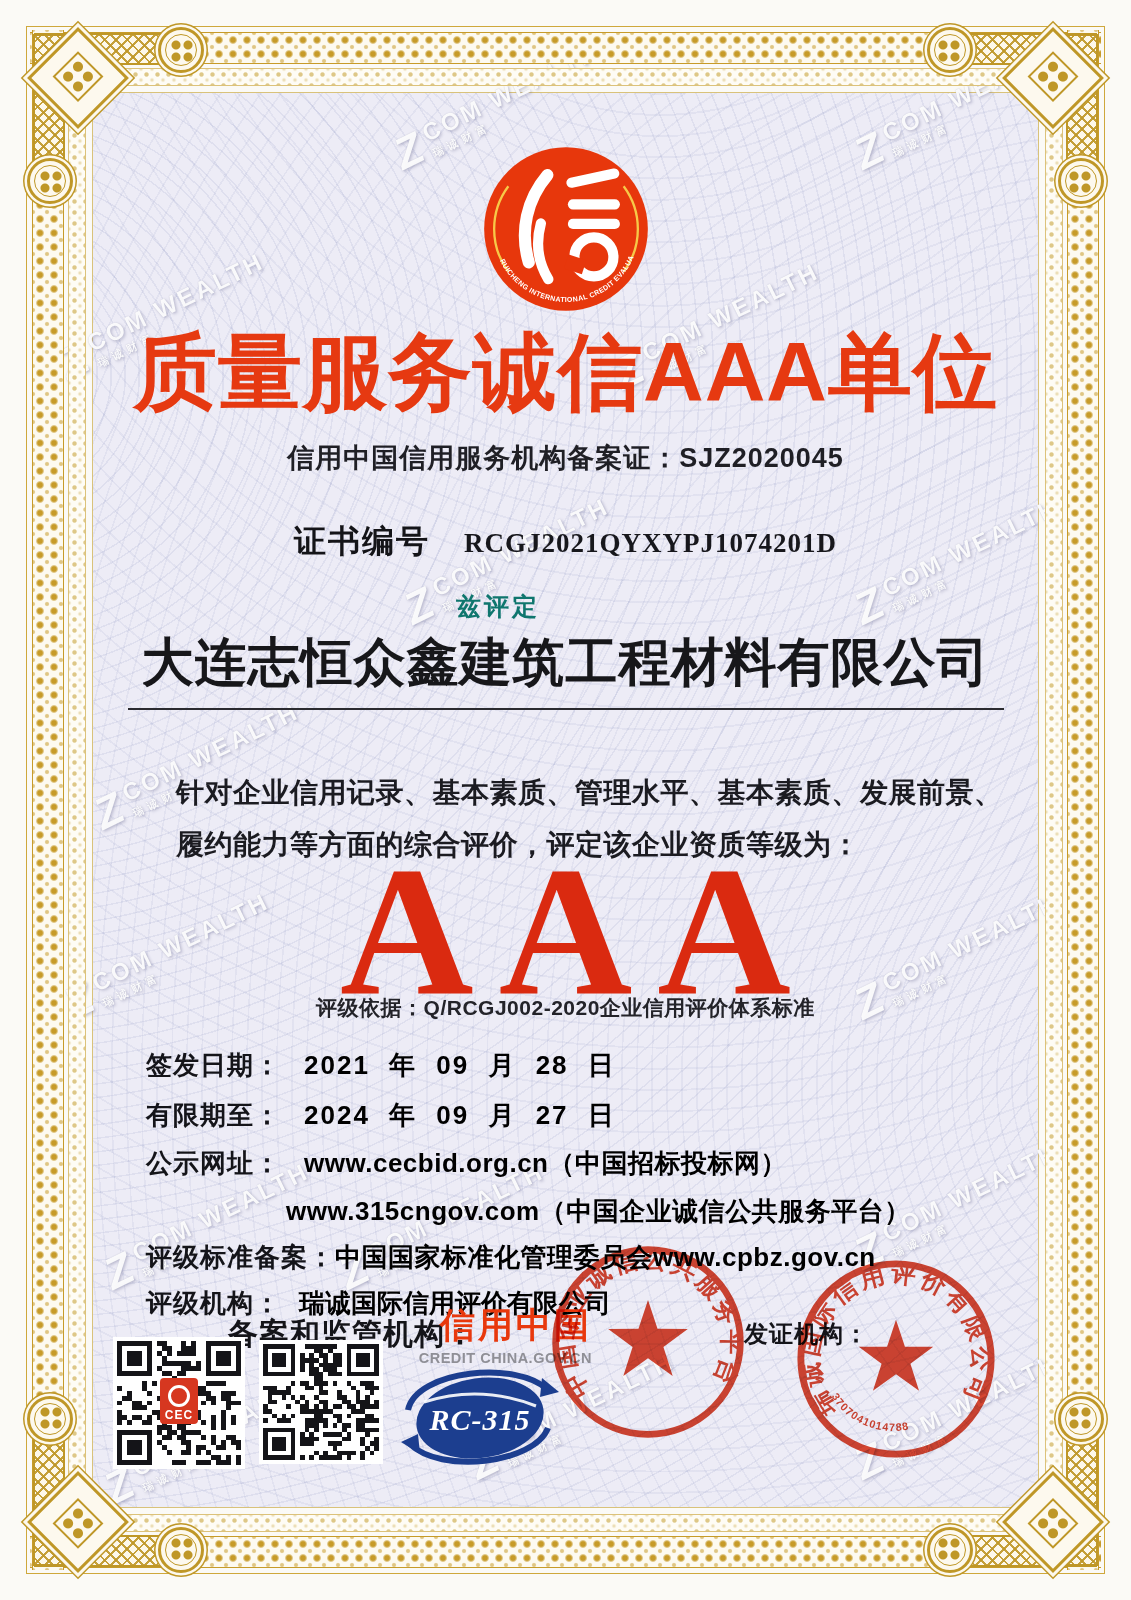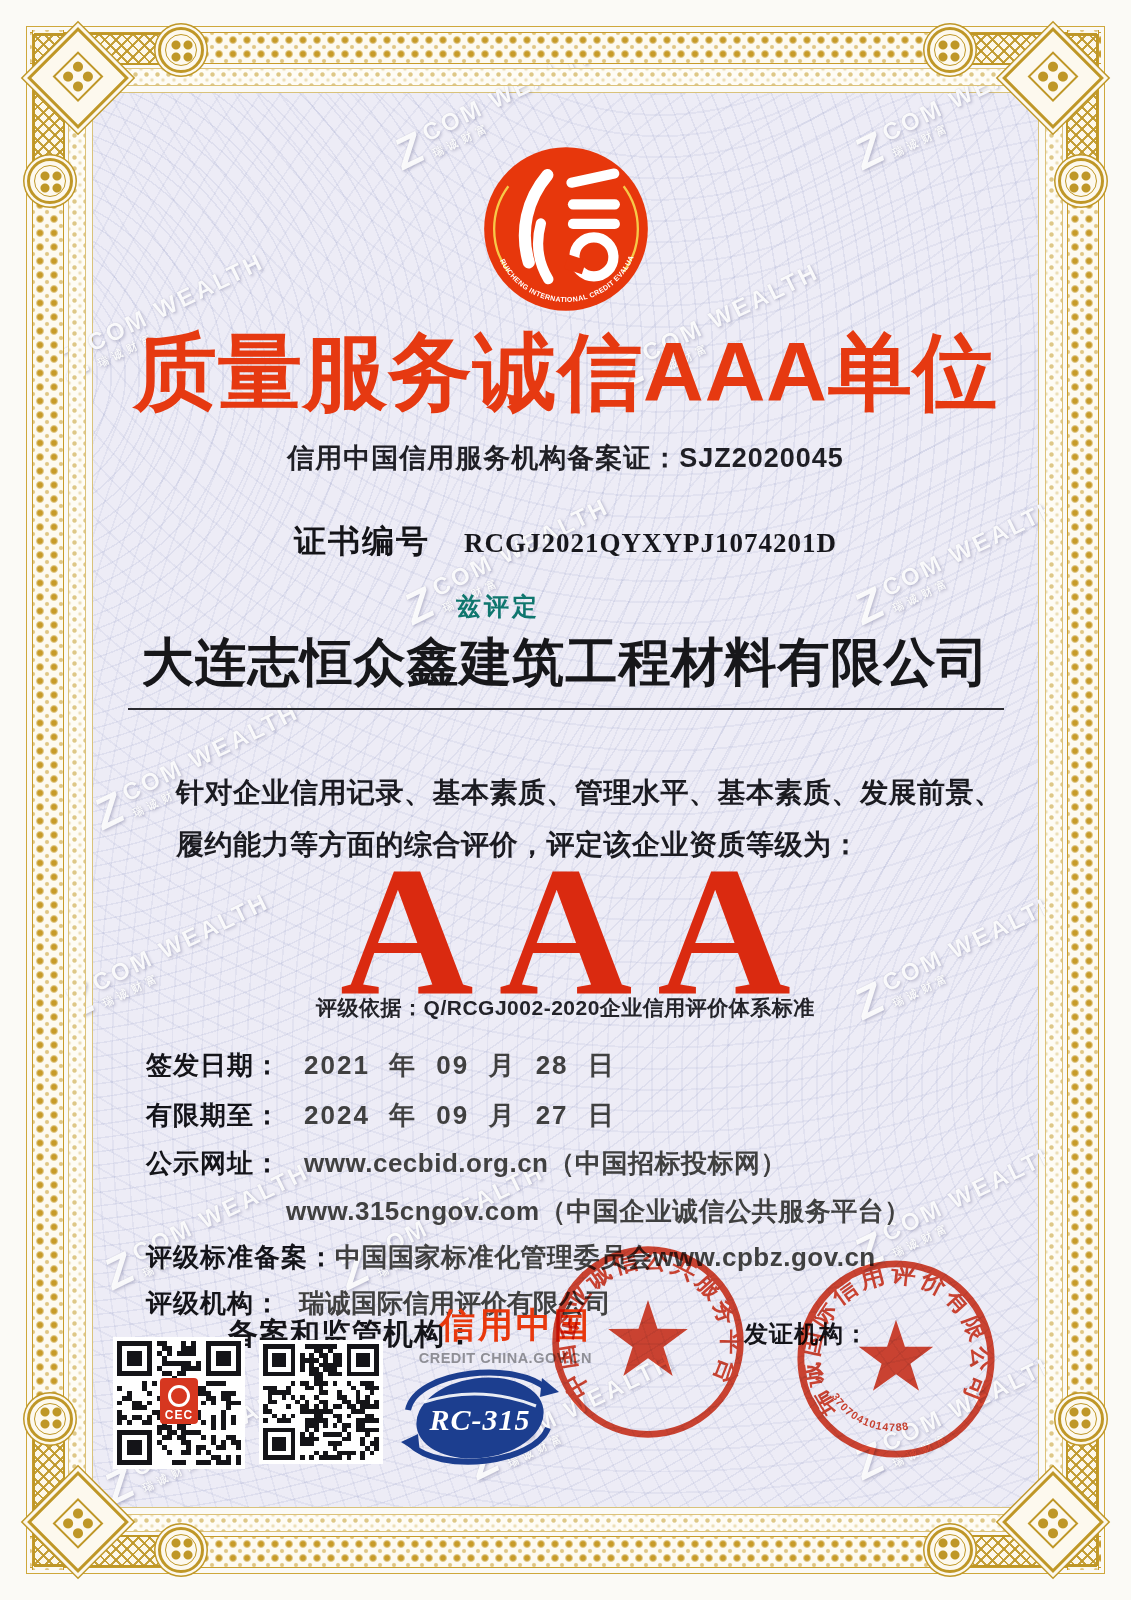--- a/index.html
+++ b/index.html
@@ -83,21 +83,21 @@
   .address{top:712px;font-size:28px;font-weight:600;color:#1c1c22;letter-spacing:.5px;white-space:nowrap;}
   .para{left:176px;font-size:28px;font-weight:600;color:#1b1b21;white-space:nowrap;letter-spacing:.5px;}
   .p1{top:774px;} .p2{top:826px;}
   .grade{top:838px;font-family:"Liberation Serif",serif;font-size:185px;line-height:1;font-weight:700;
          color:#da2a10;letter-spacing:25px;text-indent:25px;}
   .basis{top:994px;font-size:21px;font-weight:700;color:#232329;letter-spacing:.5px;}
 
   .frow{left:128px;display:flex;align-items:baseline;white-space:nowrap;}
   .flabel{font-size:26px;font-weight:800;color:#141419;letter-spacing:1px;margin-left:18px;}
   .flabel.w{width:158px;}
-  .fval{font-size:26px;font-weight:700;color:#404040;}
+  .fval{font-size:26px;font-weight:700;color:#000000;}
   .fval.date{letter-spacing:2px;word-spacing:10px;}
   .fval.url{letter-spacing:.5px;}
   .r1{top:1048px;} .r2{top:1098px;} .r3{top:1146px;} .r4{top:1194px;padding-left:158px;}
   .r5{top:1240px;} .r6{top:1286px;}
   .r6 .fval{margin-left:18px;}
 
   .regulator{left:228px;top:1314px;font-size:30px;font-weight:800;color:#141419;letter-spacing:1px;}
   .qr{background:#fff;padding:4px;box-sizing:border-box;}
   .qr svg{display:block;width:100%;height:100%;}
   .qr1{left:113px;top:1337px;width:132px;height:132px;}

